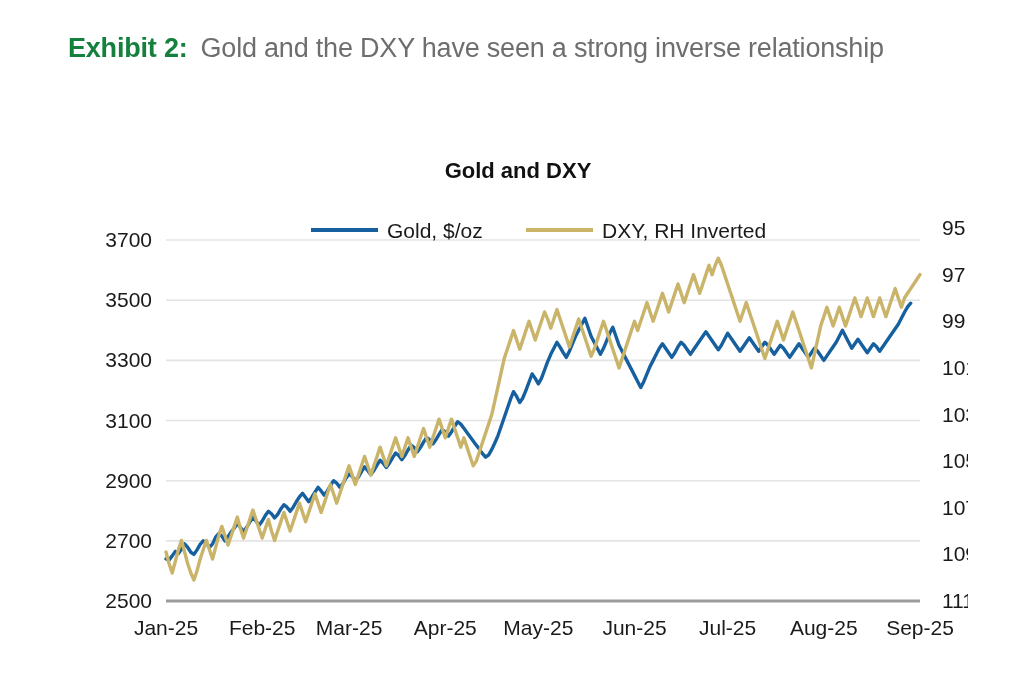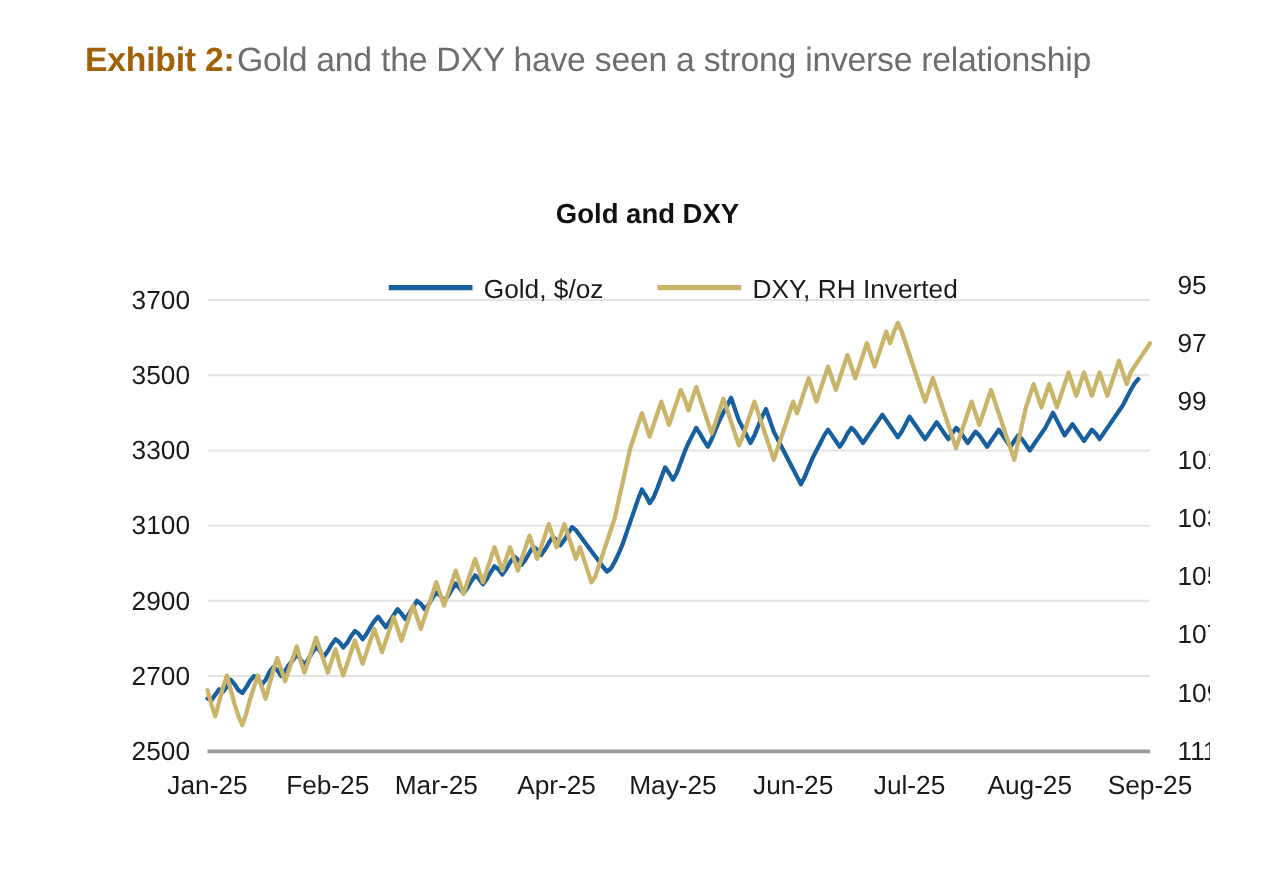--- a/index.html
+++ b/index.html
@@ -19,26 +19,26 @@
     position: absolute;
     left: 68px;
     top: 26px;
     width: 880px;
     font-size: 27px;
     line-height: 44px;
     letter-spacing: -0.2px;
   }
   #exhibit-header .exhibit-label {
     font-weight: bold;
-    color: #a16207;
+    color: #15803d;
   }
   #exhibit-header .exhibit-caption {
     font-weight: normal;
     color: #6e6e6e;
-    margin-left: 2px;
+    margin-left: 13px;
   }
   #chart-container {
     position: absolute;
     left: 68px;
     top: 140px;
     width: 900px;
     height: 520px;
   }
   svg.chart {
     display: block;

